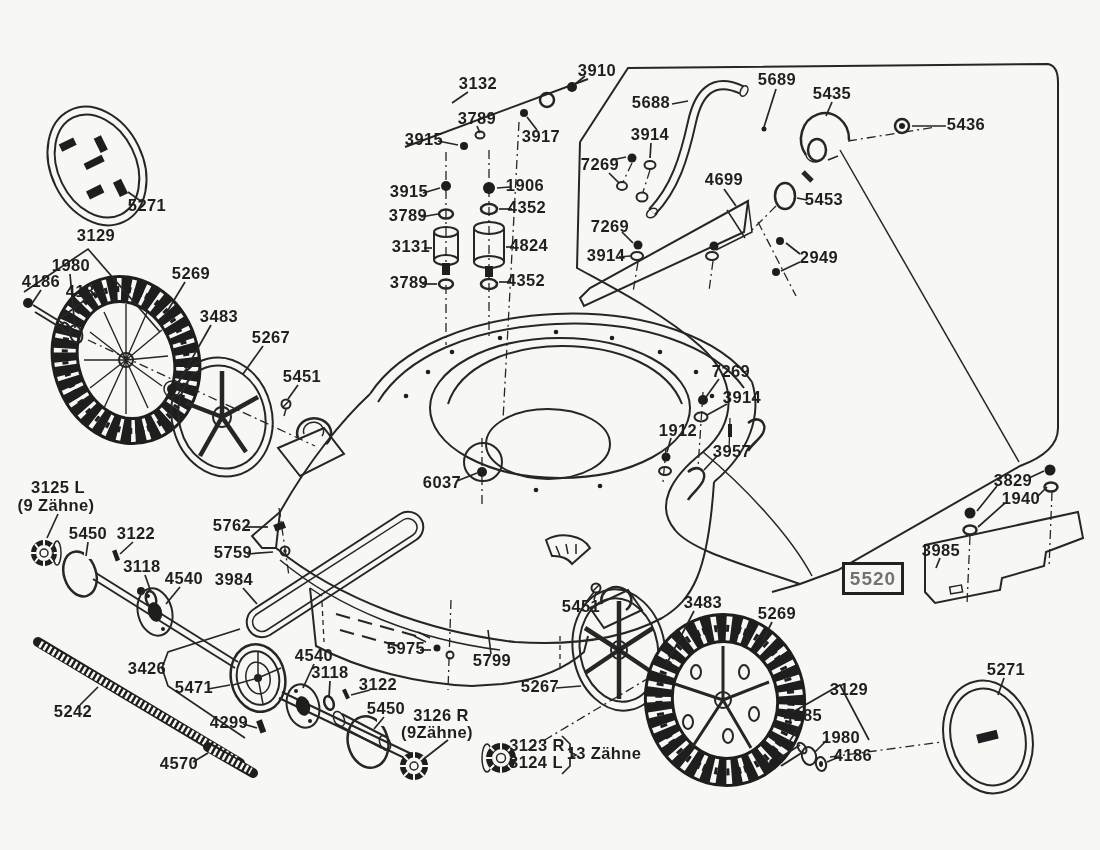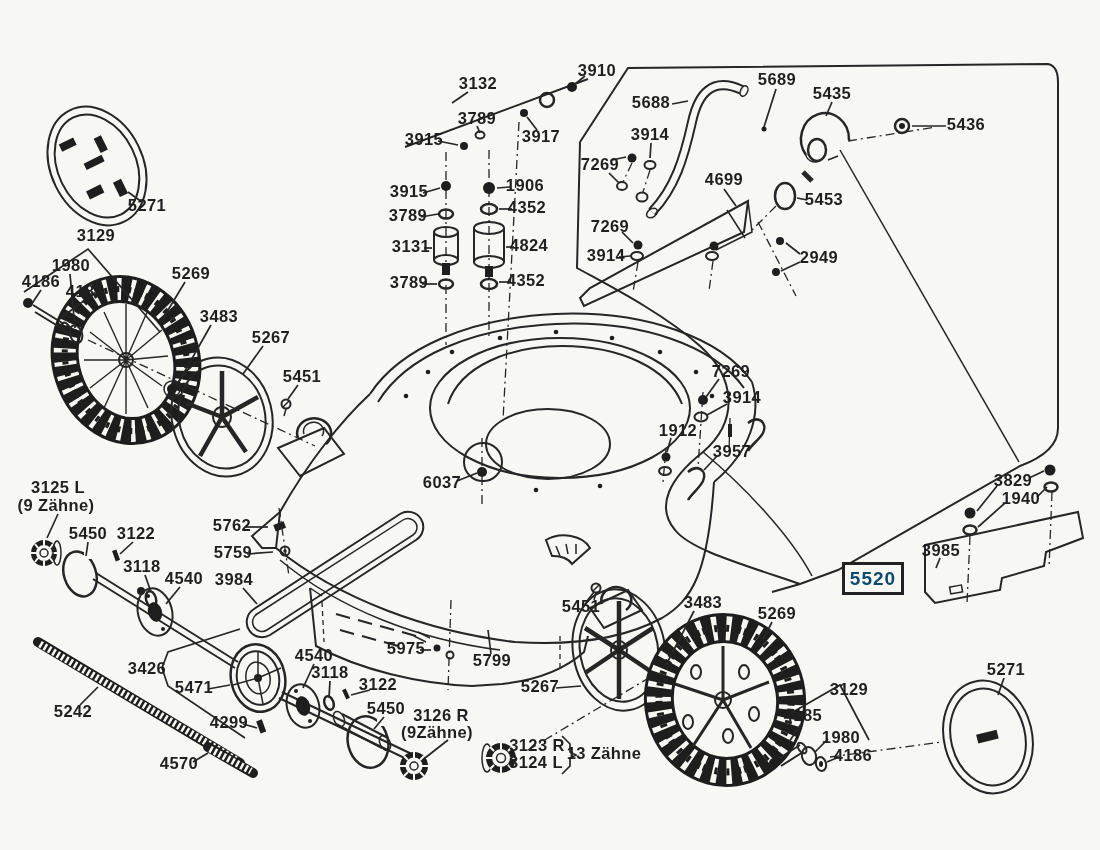--- a/index.html
+++ b/index.html
@@ -8,21 +8,21 @@
     font-family:"Liberation Sans", sans-serif;overflow:hidden;
   }
   .stage svg{position:absolute;left:0;top:0;}
   .title{
     position:absolute;left:160px;top:103px;width:196px;text-align:center;
     font-size:27px;font-weight:bold;letter-spacing:2px;color:#222;
     border-bottom:3px solid #222;padding-bottom:3px;
   }
   .boxed{
     position:absolute;left:842px;top:562px;width:56px;height:27px;
-    border:3px solid #222;color:#0c4a6e;font-size:19px;font-weight:bold;
+    border:3px solid #222;color:#737373;font-size:19px;font-weight:bold;
     display:flex;align-items:center;justify-content:center;letter-spacing:1px;
     background:#f7f7f4;
   }
   
   .ln{stroke:#262626;fill:none;stroke-width:2;}
   .ln15{stroke:#262626;fill:none;stroke-width:1.5;}
   .ln25{stroke:#262626;fill:none;stroke-width:2.5;}
   .fl{fill:#1e1e1e;stroke:none;}
   .ldr{stroke:#262626;fill:none;stroke-width:1.7;}
   .cl{stroke:#262626;fill:none;stroke-width:1.3;stroke-dasharray:9 4 2 4;}

